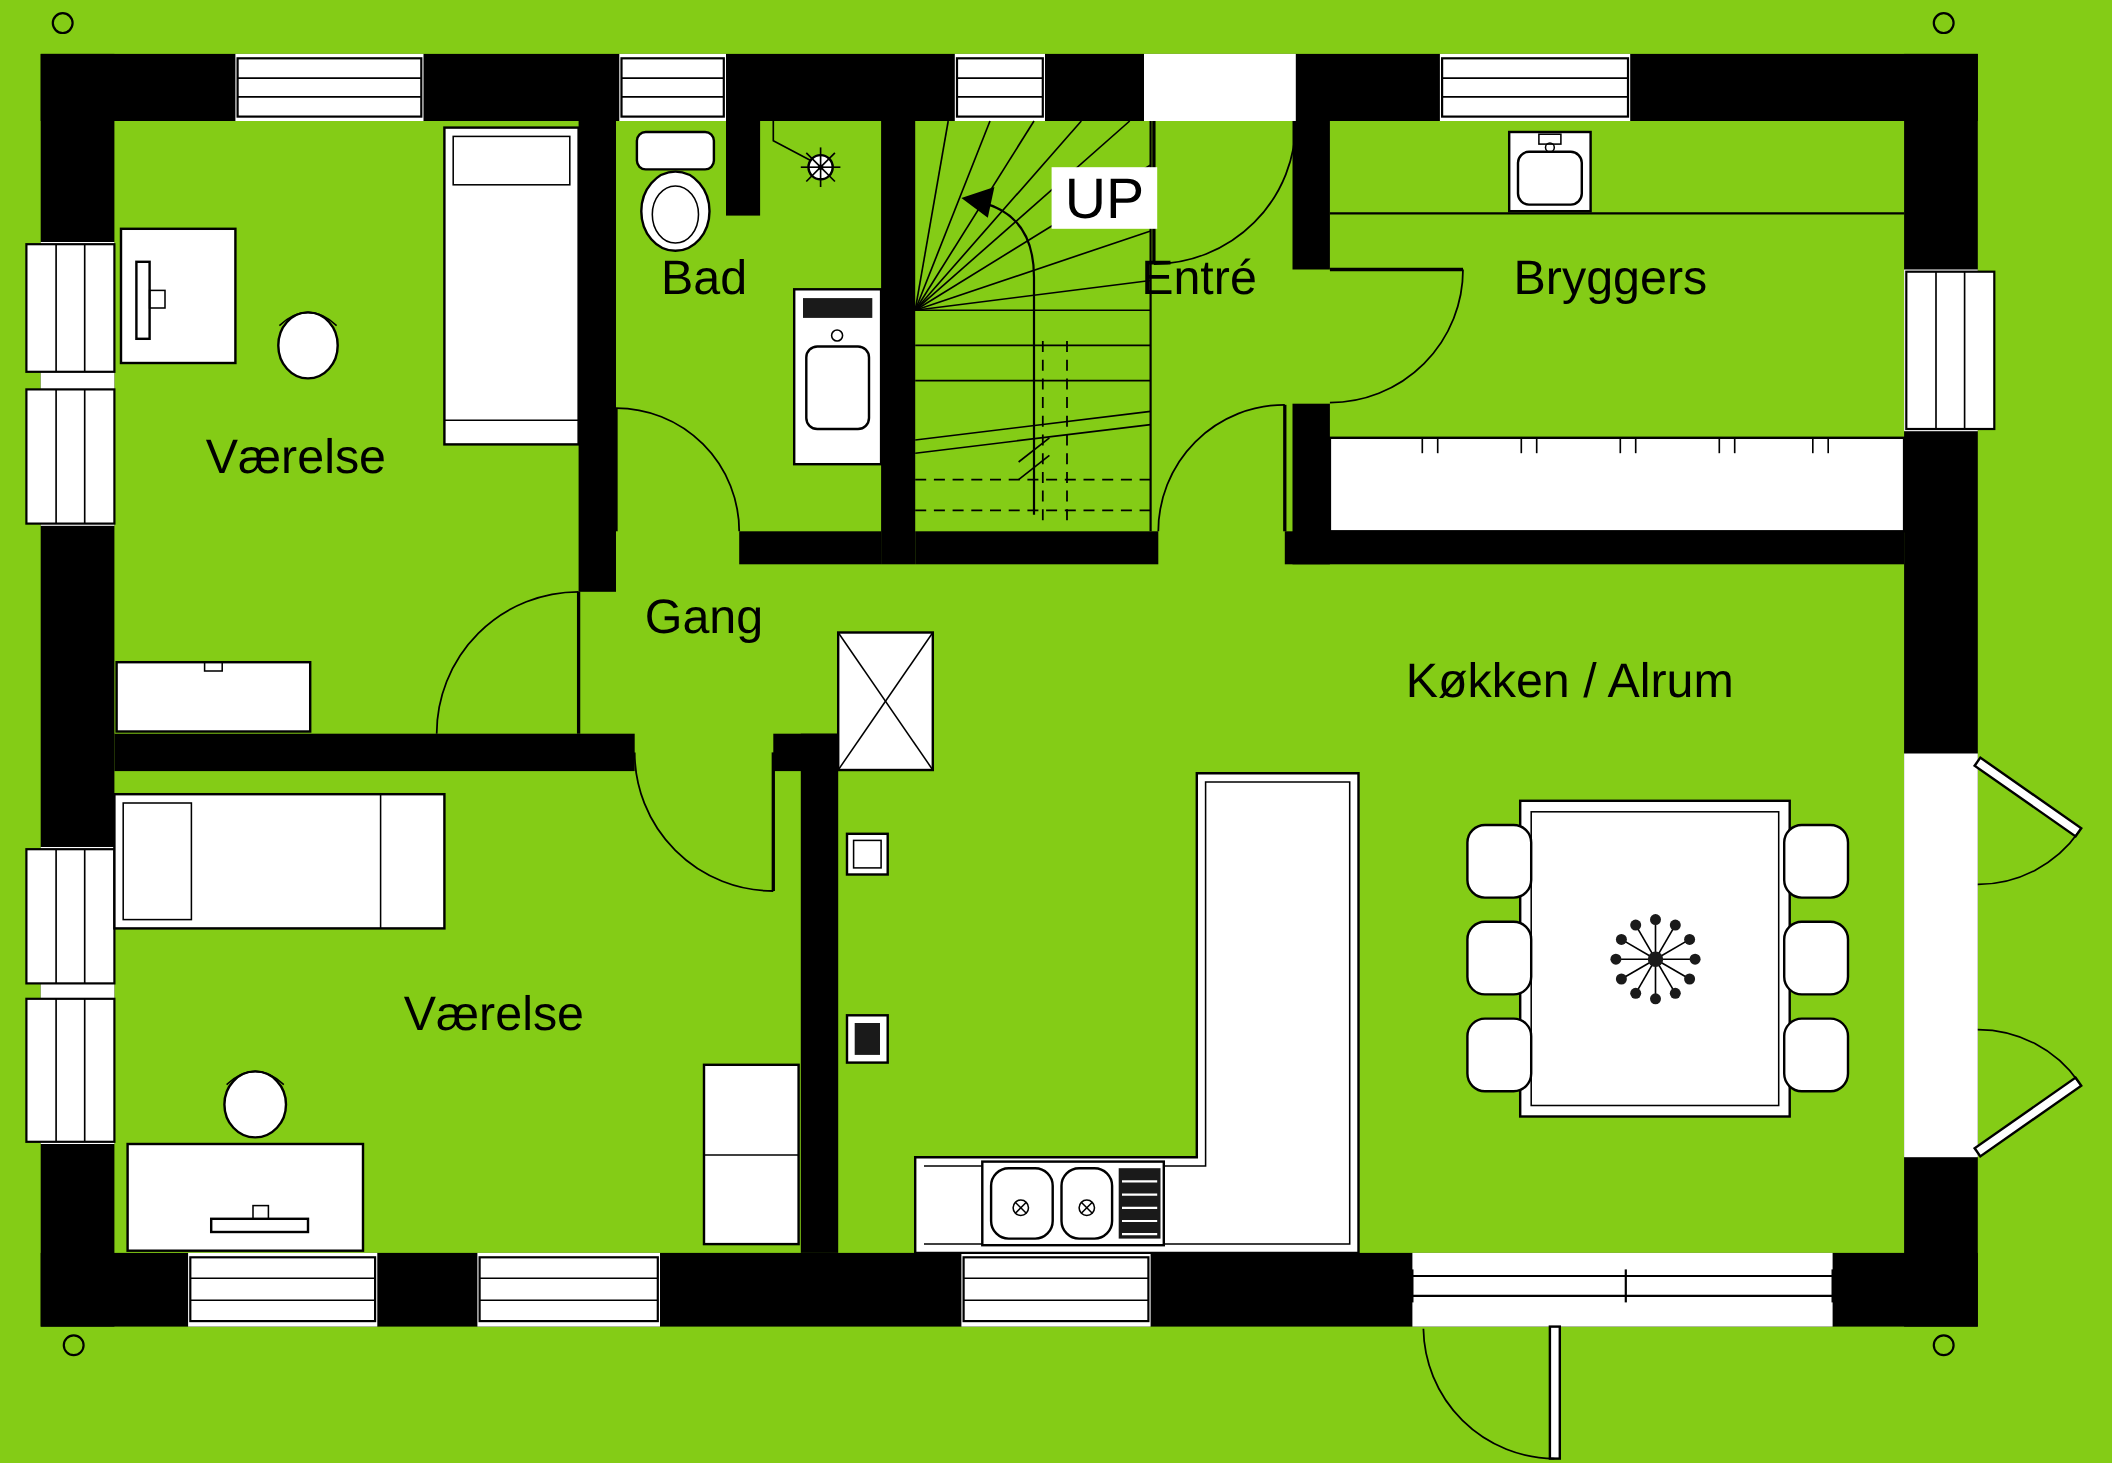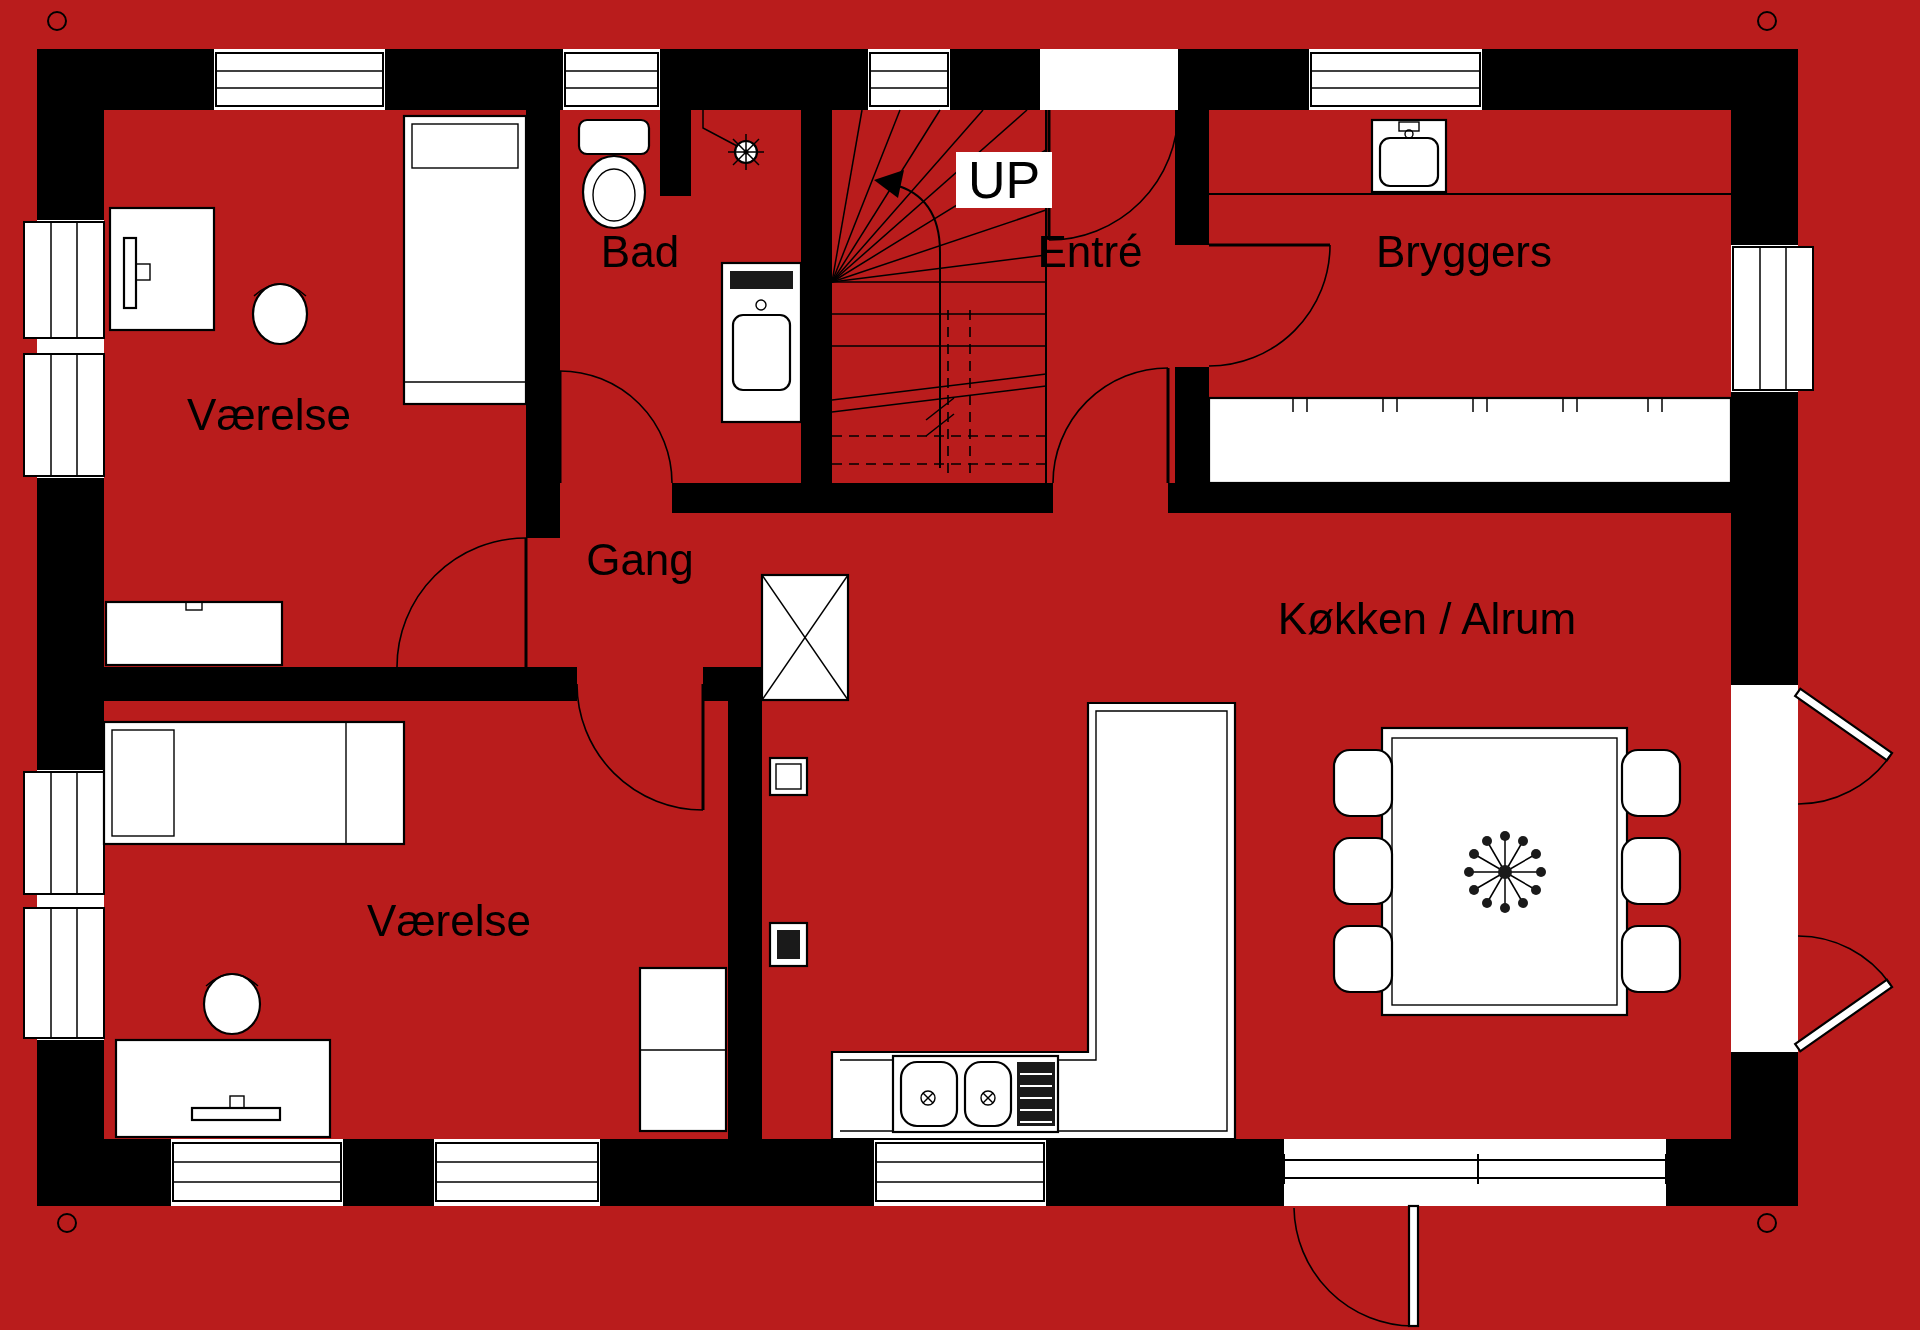--- a/index.html
+++ b/index.html
@@ -1,16 +1,16 @@
 <!DOCTYPE html>
 <html><head>
 <meta charset="utf-8">
 <style>
   html,body{margin:0;padding:0;background:#ffffff;}
-  .canvas{position:relative;width:1920px;height:1330px;background:#b91c1c;overflow:hidden;}
+  .canvas{position:relative;width:1920px;height:1330px;background:#84cc16;overflow:hidden;}
   svg{display:block;}
   .wall{fill:#000000;stroke:none;}
   .gap{fill:#ffffff;stroke:none;}
   .thin{fill:none;stroke:#000000;stroke-width:2;}
   .thin15{fill:none;stroke:#000000;stroke-width:1.5;}
   .winframe{fill:#ffffff;stroke:#000000;stroke-width:2;}
   .leaf{fill:none;stroke:#000000;stroke-width:3;}
   .arc{fill:none;stroke:#000000;stroke-width:1.6;}
   .dash{fill:none;stroke:#000000;stroke-width:1.6;stroke-dasharray:10 7;}
   .furn{fill:#ffffff;stroke:#000000;stroke-width:2.2;}

